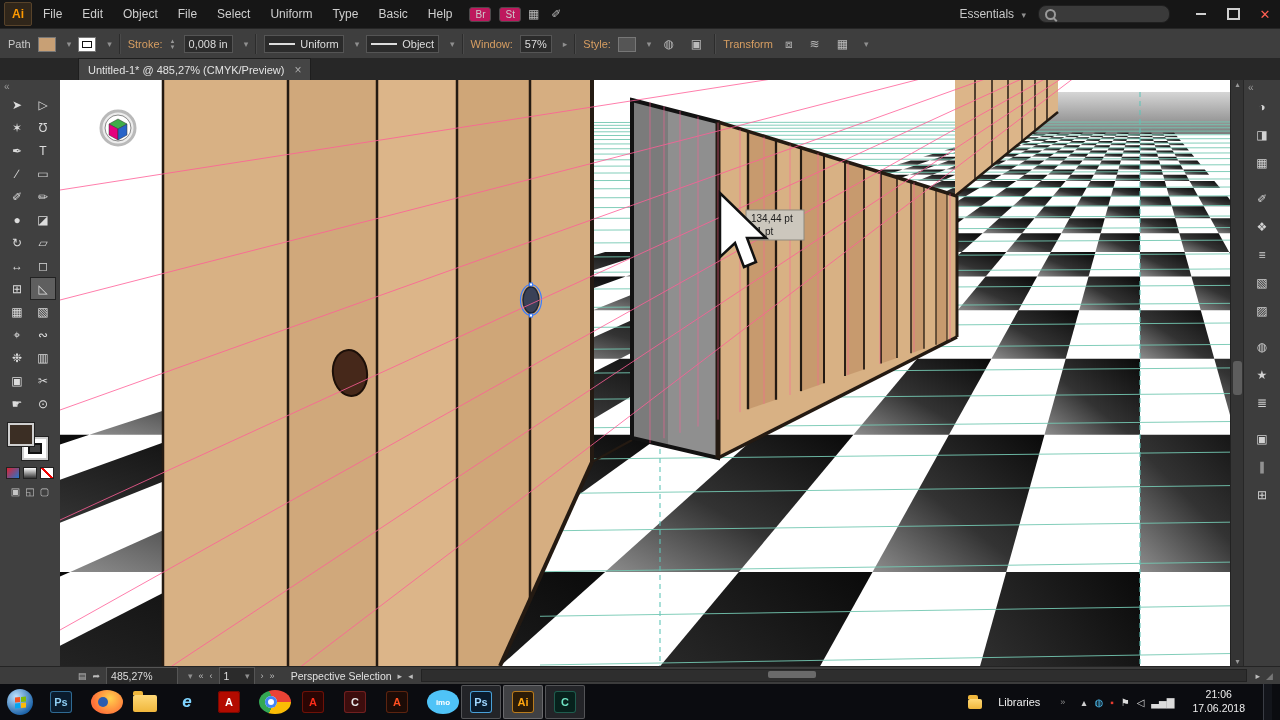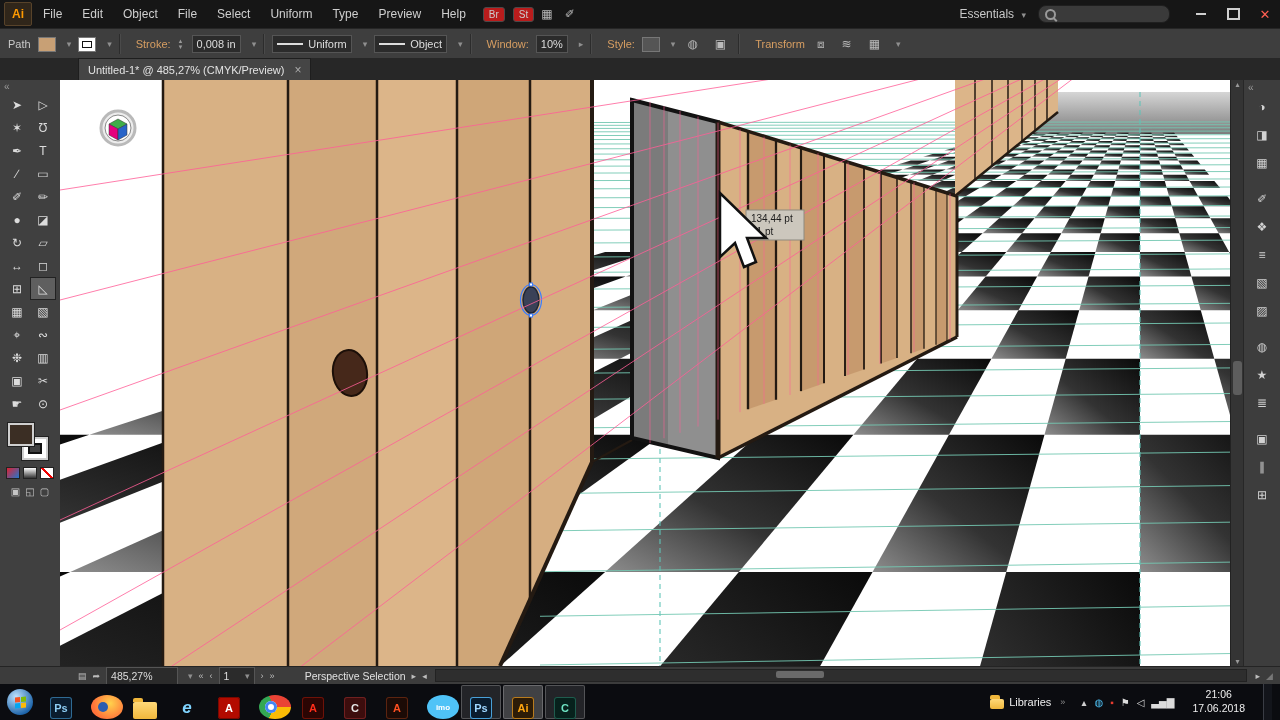--- a/index.html
+++ b/index.html
@@ -5,39 +5,39 @@
   html,body{margin:0;padding:0;}
   body{width:1280px;height:720px;overflow:hidden;position:relative;background:#2f2f2f;
        font-family:"Liberation Sans",sans-serif;font-size:12px;color:#cfcfcf;
        -webkit-font-smoothing:antialiased;}
   .abs{position:absolute;}
   
   #menubar{left:0;top:0;width:1280px;height:28px;background:#161616;display:flex;align-items:center;gap:2px;}
   .ai-logo{width:26px;height:22px;margin-left:4px;background:#30261a;color:#ff9a00;font-weight:bold;
            display:flex;align-items:center;justify-content:center;border:1px solid #5a4télé;border:1px solid #58432a;border-radius:2px;}
   .mi{padding:0 9px;height:28px;display:flex;align-items:center;color:#cfcfcf;cursor:default;}
-  .chip{background:#b91c1c;border:1px solid #4a4a4a;border-radius:3px;padding:1px 5px;font-size:10px;color:#ccc;margin-left:6px;}
+  .chip{background:#be185d;border:1px solid #4a4a4a;border-radius:3px;padding:1px 5px;font-size:10px;color:#ccc;margin-left:6px;}
   .icon-chip{color:#bbb;font-size:12px;padding:0 5px;}
   .spacer{flex:1;}
   #workspace{color:#c8c8c8;margin-right:10px;}
   .dd{color:#8f8f8f;font-size:9px;margin-left:4px;}
   #searchbox{width:118px;height:16px;background:#3a3a3a;border:1px solid #1f1f1f;border-radius:8px;
              display:flex;align-items:center;padding:0 6px;margin-right:14px;}
   .mag{width:7px;height:7px;border:2px solid #9a9a9a;border-radius:50%;position:relative;}
   .mag::after{content:"";position:absolute;width:2px;height:5px;background:#9a9a9a;left:7px;top:6px;transform:rotate(-45deg);}
   .winbtn{width:30px;height:28px;display:flex;align-items:center;justify-content:center;color:#d8d8d8;}
   .winbtn .bar{width:10px;height:2px;background:#d0d0d0;}
   .winbtn .sq{width:9px;height:8px;border:2px solid #d0d0d0;}
   #close-btn{color:#ff5f52;font-size:13px;}
   
   #controlbar{left:0;top:28px;width:1280px;height:30px;background:#3e3e3e;border-top:1px solid #262626;
               border-bottom:1px solid #262626;display:flex;align-items:center;gap:7px;padding-left:8px;font-size:11px;color:#c9c9c9;}
   .swatch{width:16px;height:13px;border:1px solid #777;display:inline-block;}
   .box{background:#2b2b2b;border:1px solid #555;height:16px;display:inline-flex;align-items:center;padding:0 4px;color:#ddd;}
-  .lnk{color:#d79e62;margin-left:8px;}
+  .lnk{color:#d79e62;}
   .vsep{width:1px;height:20px;background:#2c2c2c;border-right:1px solid #4a4a4a;}
   .stepper{display:inline-flex;flex-direction:column;justify-content:center;gap:1px;margin-right:1px;}
   .stepper span{font-size:6px;line-height:5px;color:#999;}
   .linepreview{display:inline-block;width:26px;height:2px;background:#ddd;margin-right:5px;}
   
   #tabbar{left:0;top:58px;width:1280px;height:22px;background:#272727;display:flex;align-items:flex-end;}
   #doctab{margin-left:78px;height:21px;background:#454545;border:1px solid #1e1e1e;border-bottom:none;
           display:flex;align-items:center;gap:10px;padding:0 9px;font-size:11px;color:#e2e2e2;}
   #tab-close{color:#aaa;font-size:12px;}
   
@@ -67,64 +67,64 @@
               display:flex;flex-direction:column;align-items:center;padding-top:2px;box-sizing:border-box;}
   #rs-collapse{color:#9a9a9a;font-size:10px;align-self:flex-start;padding-left:4px;}
   .pico{width:26px;height:24px;display:flex;align-items:center;justify-content:center;color:#d2d2d2;font-size:12px;margin:2px 0;}
   .pgap{height:8px;}
   
   #statusbar{left:0;top:666px;width:1280px;height:18px;background:#3c3c3c;border-top:1px solid #242424;
              display:flex;align-items:center;gap:6px;font-size:10.5px;color:#cfcfcf;padding-left:78px;box-sizing:border-box;}
   #zoombox{width:62px;}
   .nav{color:#bdbdbd;font-size:9px;}
   #abfield{width:26px;justify-content:space-between;}
-  #toolname{margin-left:24px;color:#e0e0e0;}
+  #toolname{margin-left:10px;color:#e0e0e0;}
   #hscroll{flex:1;height:11px;background:#2e2e2e;border:1px solid #222;position:relative;margin:0 2px;}
   #hthumb{position:absolute;left:42%;top:1px;width:48px;height:7px;background:#6a6a6a;border-radius:2px;}
   #corner{width:14px;color:#777;font-size:9px;}
   
   #taskbar{left:0;top:684px;width:1280px;height:36px;background:#0b0c10;display:flex;align-items:center;}
   #start{width:40px;height:36px;display:flex;align-items:center;justify-content:center;}
   #orb{width:26px;height:26px;border-radius:50%;background:radial-gradient(circle at 35% 30%,#bfe3ff,#1c63a8 75%);
        display:flex;align-items:center;justify-content:center;}
   .winflag{display:grid;grid-template-columns:5px 5px;grid-template-rows:5px 5px;gap:1px;transform:skewY(-6deg);}
   .winflag i{display:block;}
-  .tbi{width:40px;height:34px;margin:1px 1px;display:flex;align-items:flex-end;justify-content:center;border-radius:2px;}
+  .tbi{width:40px;height:34px;margin:1px 1px;display:flex;align-items:center;justify-content:center;border-radius:2px;}
   .tbi.open{background:rgba(255,255,255,.10);box-shadow:inset 0 0 0 1px rgba(255,255,255,.22);}
   .tbi.active{background:rgba(255,255,255,.22);}
   .badge{min-width:22px;height:22px;padding:0 2px;border-radius:3px;display:flex;align-items:center;justify-content:center;
          font-weight:bold;font-size:11px;box-sizing:border-box;}
   .circle{width:32px;height:24px;border-radius:50%;margin-left:8px;}
   .ffx{background:radial-gradient(circle at 60% 35%,#ffd24d,#ff7139 70%);position:relative;}
   .ffx::after{content:"";position:absolute;left:7px;top:7px;width:10px;height:10px;border-radius:50%;background:#2a5db0;}
   .chr{background:conic-gradient(from -30deg,#ea4335 0 120deg,#fbbc05 0 240deg,#34a853 0 360deg);position:relative;}
   .chr::after{content:"";position:absolute;left:6px;top:6px;width:12px;height:12px;border-radius:50%;background:#fff;
               box-shadow:inset 0 0 0 3px #4285f4;}
   .imo{background:#4fc3f7;color:#fff;font-size:8px;font-weight:bold;display:flex;align-items:center;justify-content:center;}
   .folder{width:24px;height:17px;background:linear-gradient(#ffd978,#f0b73c);border-radius:2px;position:relative;margin-top:3px;}
   .folder::before{content:"";position:absolute;left:0;top:-4px;width:10px;height:4px;background:#f0b73c;border-radius:2px 2px 0 0;}
   #tray{display:flex;align-items:center;gap:8px;margin-right:8px;}
-  #libraries{display:flex;align-items:center;gap:5px;color:#eee;font-size:11px;padding:3px 8px;}
+  #libraries{display:flex;align-items:center;gap:16px;color:#eee;font-size:11px;padding:3px 8px;}
   .tray-ico{font-size:10px;}
   #clock{color:#eee;font-size:10.5px;line-height:1.3;text-align:center;margin:0 10px;}
   #showdesk{width:8px;height:36px;border-left:1px solid #3a3d45;background:#13151b;}
 </style>
 </head>
 <body>
 
 <div id="menubar" class="abs">
   <span class="ai-logo">Ai</span>
   <span class="mi">File</span>
   <span class="mi">Edit</span>
   <span class="mi">Object</span>
   <span class="mi">File</span>
   <span class="mi">Select</span>
   <span class="mi">Uniform</span>
   <span class="mi">Type</span>
-  <span class="mi">Preview</span>
+  <span class="mi">Basic</span>
   <span class="mi">Help</span>
   <span class="chip">Br</span>
   <span class="chip">St</span>
   <span class="icon-chip">▦</span>
   <span class="icon-chip">✐</span>
   <span class="spacer"></span>
   <span id="workspace">
     <span>Essentials</span>
     <span class="dd">▾</span>
   </span>
@@ -160,21 +160,21 @@
       <span>Uniform</span>
     </span>
     <span class="dd">▾</span>
   <span class="box">
       <span class="linepreview"></span>
       <span>Object</span>
     </span>
     <span class="dd">▾</span>
   <span class="vsep"></span>
   <span class="lnk">Window:</span>
-  <span class="box">10%</span>
+  <span class="box">57%</span>
     <span class="dd">▸</span>
   <span class="vsep"></span>
   <span class="lnk">Style:</span>
   <span class="swatch" style="background:#555"></span>
     <span class="dd">▾</span>
   <span class="icon-chip">◍</span>
   <span class="icon-chip">▣</span>
   <span class="vsep"></span>
   <span class="lnk">Transform</span>
   <span class="icon-chip">⧈</span>

